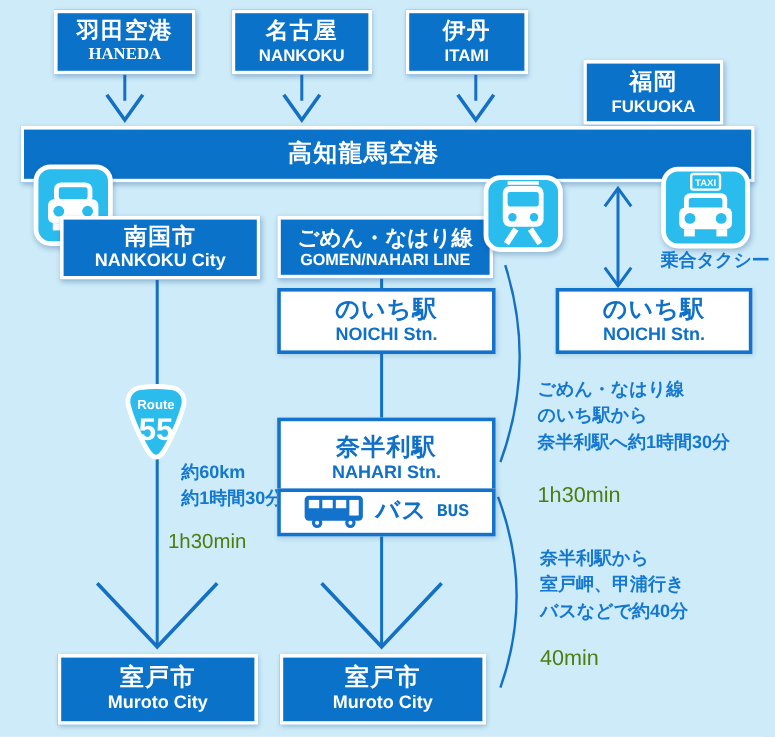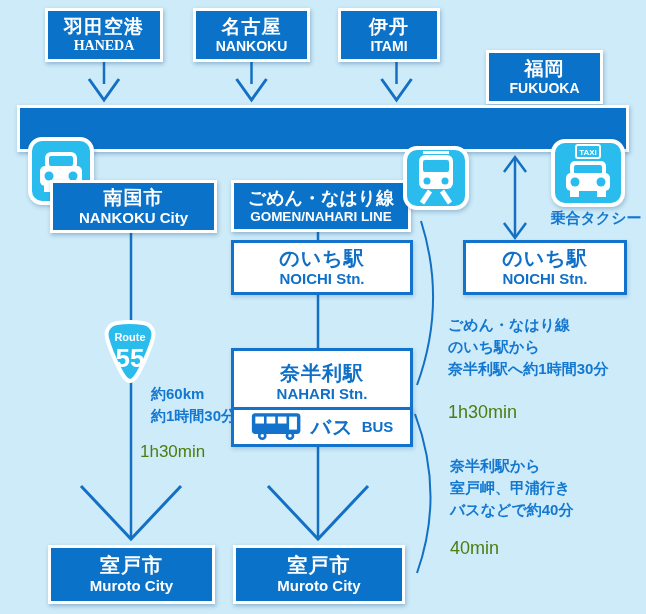--- a/index.html
+++ b/index.html
@@ -71,20 +71,21 @@
   <div class="box-blue" style="left:338px;top:8px;width:102px;height:54px;">
     <span class="jp">伊丹</span>
     <span class="en">ITAMI</span>
   </div>
   <div class="box-blue" style="left:486px;top:8px;width:117px;height:54px;margin-top:42px;">
     <span class="jp">福岡</span>
     <span class="en">FUKUOKA</span>
   </div>
 
   <div class="bar-title">
+    <span class="jp-lg">高知龍馬空港</span>
   </div>
 
   <div class="ticon" style="left:28px;top:137px;width:66px;height:68px;">
     <svg width="58" height="58" viewBox="0 0 58 58">
       <rect x="13" y="10" width="32" height="18" rx="6" fill="#fff"></rect>
       <rect x="17" y="14" width="24" height="10" rx="2" fill="#2bbcee"></rect>
       <rect x="8" y="24" width="42" height="20" rx="5" fill="#fff"></rect>
       <circle cx="17" cy="34" r="4.5" fill="#2bbcee"></circle>
       <circle cx="41" cy="34" r="4.5" fill="#2bbcee"></circle>
       <rect x="12" y="44" width="9" height="6" fill="#fff"></rect>
@@ -143,21 +144,21 @@
 
   <div class="box-white" style="left:231px;top:240px;width:182px;height:55px;">
     <span class="jp-lg">のいち駅</span>
     <span class="en-md">NOICHI Stn.</span>
   </div>
   <div class="box-white" style="left:231px;top:348px;width:182px;height:68px;">
     <span class="jp-lg">奈半利駅</span>
     <span class="en-md">NAHARI Stn.</span>
   </div>
 
-  <div class="box-white" style="left:231px;top:407px;width:182px;height:40px;flex-direction:row;gap:8px;">
+  <div class="box-white" style="left:231px;top:407px;width:182px;height:40px;flex-direction:row;gap:8px;font-family:Liberation Mono, monospace;">
     <svg width="52" height="30" viewBox="0 0 60 34">
       <rect x="1" y="1" width="56" height="24" rx="4" fill="#1272cc"></rect>
       <rect x="5" y="5" width="10" height="8" fill="#fff"></rect>
       <rect x="18" y="5" width="10" height="8" fill="#fff"></rect>
       <rect x="31" y="5" width="10" height="8" fill="#fff"></rect>
       <rect x="44" y="5" width="9" height="15" fill="#fff"></rect>
       <circle cx="13" cy="27" r="5" fill="#1272cc"></circle>
         <circle cx="13" cy="27" r="2" fill="#fff"></circle>
       <circle cx="45" cy="27" r="5" fill="#1272cc"></circle>
         <circle cx="45" cy="27" r="2" fill="#fff"></circle>

